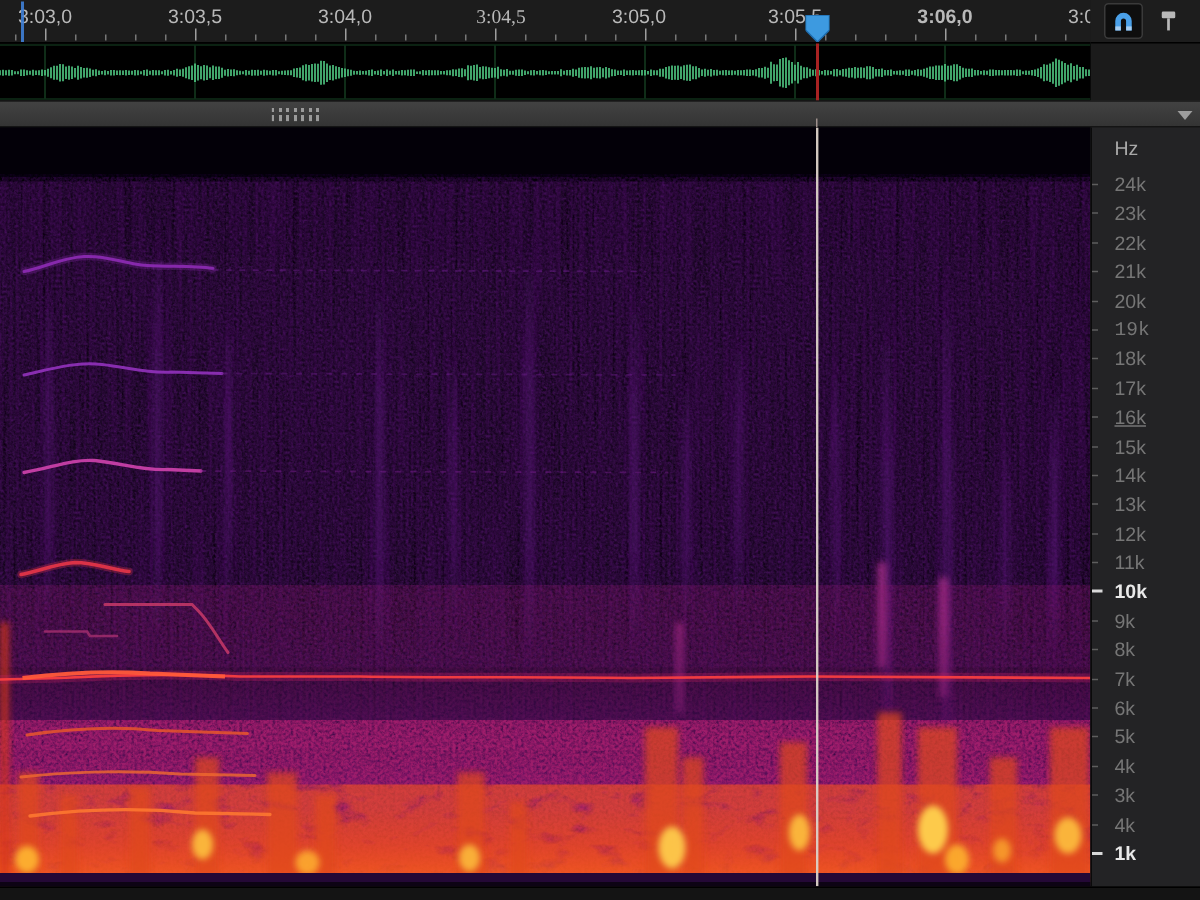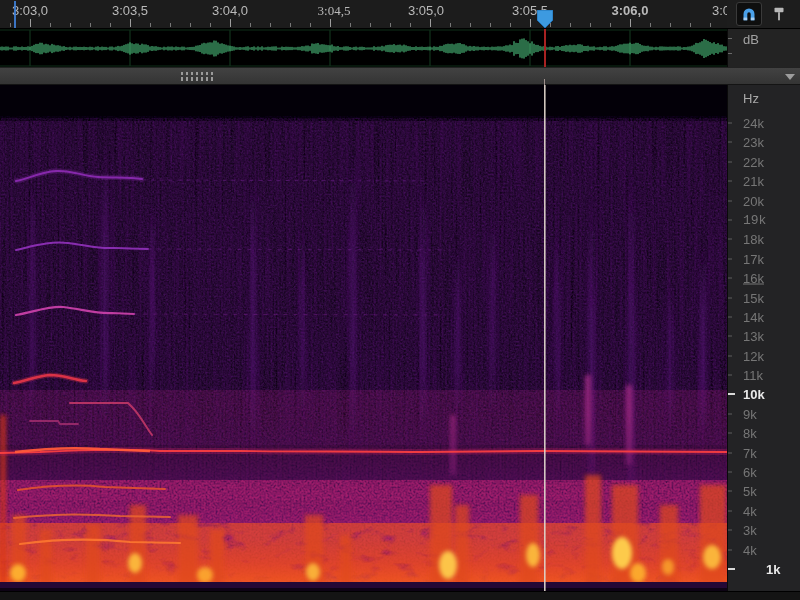--- a/index.html
+++ b/index.html
@@ -136,25 +136,20 @@
           <line x1="430" x2="430" y1="1" y2="37" stroke="#143c20" stroke-width="1"></line>
           <line x1="530" x2="530" y1="1" y2="37" stroke="#143c20" stroke-width="1"></line>
           <line x1="630" x2="630" y1="1" y2="37" stroke="#143c20" stroke-width="1"></line>
           <line x1="730" x2="730" y1="1" y2="37" stroke="#143c20" stroke-width="1"></line>
         </g>
       <line x1="0" y1="1" x2="727" y2="1" id="wave-btop" stroke="#0f2e18"></line>
       <line x1="0" y1="37" x2="727" y2="37" id="wave-bbot" stroke="#0f2e18"></line>
       <path id="wave-path" fill="none" stroke-width="1" d="M0,17.8L0,21.2M2,17.5L2,21.5M4,17.8L4,21.2M6,17.5L6,21.5M8,17.6L8,21.4M10,18.5L10,20.5M12,18.5L12,20.5M14,17.4L14,21.6M16,17.3L16,21.7M18,17.9L18,21.1M20,18.1L20,20.9M22,17.5L22,21.5M24,18.0L24,21.0M26,17.9L26,21.1M28,17.3L28,21.7M30,17.7L30,21.3M32,16.9L32,22.1M34,15.8L34,23.2M36,14.9L36,24.1M38,14.9L38,24.1M40,13.7L40,25.3M42,13.8L42,25.2M44,15.4L44,23.6M46,14.8L46,24.2M48,15.3L48,23.7M50,16.3L50,22.7M52,14.9L52,24.1M54,15.7L54,23.3M56,16.4L56,22.6M58,16.2L58,22.8M60,16.7L60,22.3M62,17.5L62,21.5M64,17.1L64,21.9M66,18.0L66,21.0M68,18.3L68,20.7M70,17.8L70,21.2M72,18.4L72,20.6M74,17.7L74,21.3M76,17.6L76,21.4M78,18.0L78,21.0M80,17.9L80,21.1M82,18.0L82,21.0M84,17.7L84,21.3M86,18.0L86,21.0M88,18.2L88,20.8M90,17.7L90,21.3M92,17.9L92,21.1M94,18.5L94,20.5M96,17.7L96,21.3M98,17.3L98,21.7M100,18.1L100,20.9M102,17.6L102,21.4M104,17.9L104,21.1M106,17.9L106,21.1M108,18.5L108,20.5M110,17.6L110,21.4M112,17.5L112,21.5M114,18.3L114,20.7M116,17.7L116,21.3M118,16.9L118,22.1M120,17.3L120,21.7M122,16.8L122,22.2M124,15.9L124,23.1M126,15.2L126,23.8M128,14.6L128,24.4M130,13.3L130,25.7M132,14.3L132,24.7M134,15.1L134,23.9M136,14.4L136,24.6M138,14.6L138,24.4M140,15.9L140,23.1M142,14.7L142,24.3M144,15.4L144,23.6M146,15.4L146,23.6M148,16.1L148,22.9M150,17.5L150,21.5M152,17.0L152,22.0M154,17.4L154,21.6M156,17.2L156,21.8M158,17.8L158,21.2M160,18.1L160,20.9M162,18.5L162,20.5M164,17.7L164,21.3M166,18.2L166,20.8M168,17.5L168,21.5M170,17.7L170,21.3M172,17.5L172,21.5M174,18.2L174,20.8M176,17.5L176,21.5M178,17.9L178,21.1M180,18.2L180,20.8M182,17.6L182,21.4M184,17.7L184,21.3M186,18.5L186,20.5M188,18.2L188,20.8M190,18.0L190,21.0M192,17.9L192,21.1M194,17.8L194,21.2M196,16.7L196,22.3M198,16.4L198,22.6M200,16.0L200,23.0M202,14.5L202,24.5M204,13.8L204,25.2M206,14.3L206,24.7M208,13.6L208,25.4M210,13.3L210,25.7M212,13.5L212,25.5M214,11.5L214,27.5M216,11.7L216,27.3M218,13.4L218,25.6M220,14.7L220,24.3M222,14.3L222,24.7M224,15.1L224,23.9M226,15.7L226,23.3M228,16.4L228,22.6M230,16.7L230,22.3M232,17.1L232,21.9M234,17.5L234,21.5M236,18.2L236,20.8M238,18.3L238,20.7M240,18.0L240,21.0M242,18.3L242,20.7M244,18.1L244,20.9M246,17.6L246,21.4M248,17.3L248,21.7M250,18.4L250,20.6M252,18.0L252,21.0M254,17.4L254,21.6M256,18.4L256,20.6M258,17.4L258,21.6M260,18.2L260,20.8M262,17.3L262,21.7M264,18.4L264,20.6M266,18.2L266,20.8M268,17.7L268,21.3M270,17.9L270,21.1M272,17.5L272,21.5M274,17.4L274,21.6M276,17.3L276,21.7M278,18.6L278,20.4M280,18.5L280,20.5M282,17.6L282,21.4M284,18.0L284,21.0M286,17.7L286,21.3M288,17.8L288,21.2M290,17.9L290,21.1M292,17.9L292,21.1M294,18.3L294,20.7M296,18.3L296,20.7M298,17.8L298,21.2M300,17.8L300,21.2M302,17.1L302,21.9M304,17.3L304,21.7M306,16.6L306,22.4M308,16.5L308,22.5M310,17.2L310,21.8M312,14.5L312,24.5M314,14.8L314,24.2M316,14.4L316,24.6M318,14.0L318,25.0M320,15.6L320,23.4M322,15.2L322,23.8M324,15.4L324,23.6M326,15.8L326,23.2M328,16.1L328,22.9M330,16.3L330,22.7M332,15.5L332,23.5M334,17.2L334,21.8M336,17.5L336,21.5M338,17.0L338,22.0M340,18.1L340,20.9M342,18.2L342,20.8M344,17.5L344,21.5M346,17.3L346,21.7M348,17.4L348,21.6M350,18.0L350,21.0M352,18.5L352,20.5M354,17.9L354,21.1M356,17.6L356,21.4M358,18.4L358,20.6M360,17.8L360,21.2M362,17.7L362,21.3M364,18.0L364,21.0M366,18.5L366,20.5M368,18.4L368,20.6M370,18.4L370,20.6M372,18.3L372,20.7M374,17.2L374,21.8M376,18.1L376,20.9M378,17.6L378,21.4M380,17.7L380,21.3M382,16.8L382,22.2M384,17.4L384,21.6M386,16.2L386,22.8M388,15.9L388,23.1M390,15.7L390,23.3M392,15.8L392,23.2M394,15.1L394,23.9M396,16.2L396,22.8M398,15.8L398,23.2M400,15.6L400,23.4M402,16.5L402,22.5M404,15.6L404,23.4M406,16.3L406,22.7M408,17.1L408,21.9M410,17.3L410,21.7M412,18.0L412,21.0M414,18.0L414,21.0M416,17.3L416,21.7M418,18.0L418,21.0M420,17.8L420,21.2M422,17.6L422,21.4M424,18.0L424,21.0M426,17.9L426,21.1M428,17.7L428,21.3M430,17.6L430,21.4M432,18.3L432,20.7M434,17.3L434,21.7M436,17.8L436,21.2M438,17.9L438,21.1M440,16.8L440,22.2M442,16.9L442,22.1M444,15.7L444,23.3M446,15.1L446,23.9M448,14.7L448,24.3M450,14.9L450,24.1M452,14.7L452,24.3M454,15.3L454,23.7M456,14.5L456,24.5M458,14.1L458,24.9M460,14.0L460,25.0M462,15.1L462,23.9M464,15.2L464,23.8M466,16.4L466,22.6M468,17.4L468,21.6M470,16.9L470,22.1M472,17.5L472,21.5M474,17.0L474,22.0M476,17.6L476,21.4M478,17.5L478,21.5M480,18.1L480,20.9M482,17.8L482,21.2M484,17.6L484,21.4M486,18.0L486,21.0M488,17.8L488,21.2M490,18.2L490,20.8M492,17.6L492,21.4M494,17.8L494,21.2M496,17.7L496,21.3M498,17.3L498,21.7M500,17.4L500,21.6M502,17.6L502,21.4M504,17.1L504,21.9M506,16.3L506,22.7M508,16.4L508,22.6M510,15.5L510,23.5M512,16.1L512,22.9M514,12.2L514,26.8M516,13.8L516,25.2M518,14.0L518,25.0M520,10.4L520,28.6M522,9.7L522,29.3M524,9.4L524,29.6M526,11.1L526,27.9M528,12.3L528,26.7M530,14.2L530,24.8M532,12.4L532,26.6M534,14.8L534,24.2M536,15.9L536,23.1M538,15.9L538,23.1M540,16.9L540,22.1M542,17.5L542,21.5M544,17.1L544,21.9M546,17.7L546,21.3M548,18.3L548,20.7M550,17.7L550,21.3M552,17.9L552,21.1M554,18.4L554,20.6M556,17.2L556,21.8M558,17.0L558,22.0M560,17.9L560,21.1M562,17.0L562,22.0M564,16.8L564,22.2M566,16.1L566,22.9M568,16.4L568,22.6M570,15.7L570,23.3M572,16.2L572,22.8M574,15.8L574,23.2M576,16.2L576,22.8M578,15.2L578,23.8M580,15.2L580,23.8M582,15.7L582,23.3M584,17.0L584,22.0M586,17.0L586,22.0M588,16.7L588,22.3M590,17.7L590,21.3M592,17.6L592,21.4M594,17.3L594,21.7M596,18.4L596,20.6M598,18.2L598,20.8M600,17.8L600,21.2M602,18.1L602,20.9M604,17.3L604,21.7M606,17.3L606,21.7M608,18.2L608,20.8M610,17.7L610,21.3M612,17.2L612,21.8M614,17.5L614,21.5M616,16.9L616,22.1M618,16.2L618,22.8M620,15.3L620,23.7M622,15.4L622,23.6M624,14.7L624,24.3M626,14.7L626,24.3M628,14.6L628,24.4M630,13.7L630,25.3M632,14.9L632,24.1M634,14.6L634,24.4M636,13.8L636,25.2M638,13.9L638,25.1M640,15.0L640,24.0M642,16.2L642,22.8M644,16.7L644,22.3M646,16.9L646,22.1M648,16.7L648,22.3M650,17.6L650,21.4M652,17.7L652,21.3M654,18.3L654,20.7M656,17.8L656,21.2M658,18.2L658,20.8M660,17.4L660,21.6M662,17.4L662,21.6M664,17.6L664,21.4M666,17.7L666,21.3M668,17.8L668,21.2M670,17.6L670,21.4M672,17.7L672,21.3M674,17.6L674,21.4M676,17.8L676,21.2M678,17.3L678,21.7M680,17.5L680,21.5M682,18.5L682,20.5M684,18.0L684,21.0M686,18.1L686,20.9M688,17.6L688,21.4M690,17.4L690,21.6M692,16.7L692,22.3M694,15.7L694,23.3M696,13.9L696,25.1M698,14.1L698,24.9M700,13.3L700,25.7M702,12.2L702,26.8M704,10.0L704,29.0M706,10.8L706,28.2M708,11.9L708,27.1M710,13.0L710,26.0M712,14.2L712,24.8M714,13.2L714,25.8M716,15.0L716,24.0M718,14.1L718,24.9M720,15.7L720,23.3M722,15.6L722,23.4M724,17.2L724,21.8M726,17.4L726,21.6" stroke="#57da8e"></path>
     </svg>
   </div>
-  <div class="wave-sidebar">
-    <div class="unit-label">dB</div>
-    <div class="db-tick" style="top:9px"></div>
-    <div class="db-tick" style="top:24px"></div>
-  </div>
   <div class="wave-ph" id="wave-ph" style="left: 544px; background: rgb(168, 34, 34);"></div>
 
   <div class="divider">
     <div class="grip"></div>
     <div class="divider-ph"></div>
     <div class="dd-arrow"></div>
   </div>
 
   <div class="spectro-wrap">
     <svg width="727" height="506" viewBox="0 0 727 506" preserveAspectRatio="none">
@@ -344,18 +339,18 @@
       <div class="freq-label" style="top: 387.02px;">6k</div>
       <div class="freq-tick" style="top: 406.41px;"></div>
       <div class="freq-label" style="top: 406.41px;">5k</div>
       <div class="freq-tick" style="top: 425.8px;"></div>
       <div class="freq-label" style="top: 425.8px;">4k</div>
       <div class="freq-tick" style="top: 445.19px;"></div>
       <div class="freq-label" style="top: 445.19px;">3k</div>
       <div class="freq-tick" style="top: 464.58px;"></div>
       <div class="freq-label" style="top: 464.58px;">4k</div>
       <div class="freq-tick hl" style="top: 483.97px;"></div>
-      <div class="freq-label hl" style="top: 483.97px; margin-left: 23px;">1k</div>
+      <div class="freq-label hl" style="top: 483.97px;">1k</div>
     </div>
 
   <div class="bottom-bar"></div>
 
 </div>
 
 </body></html>

